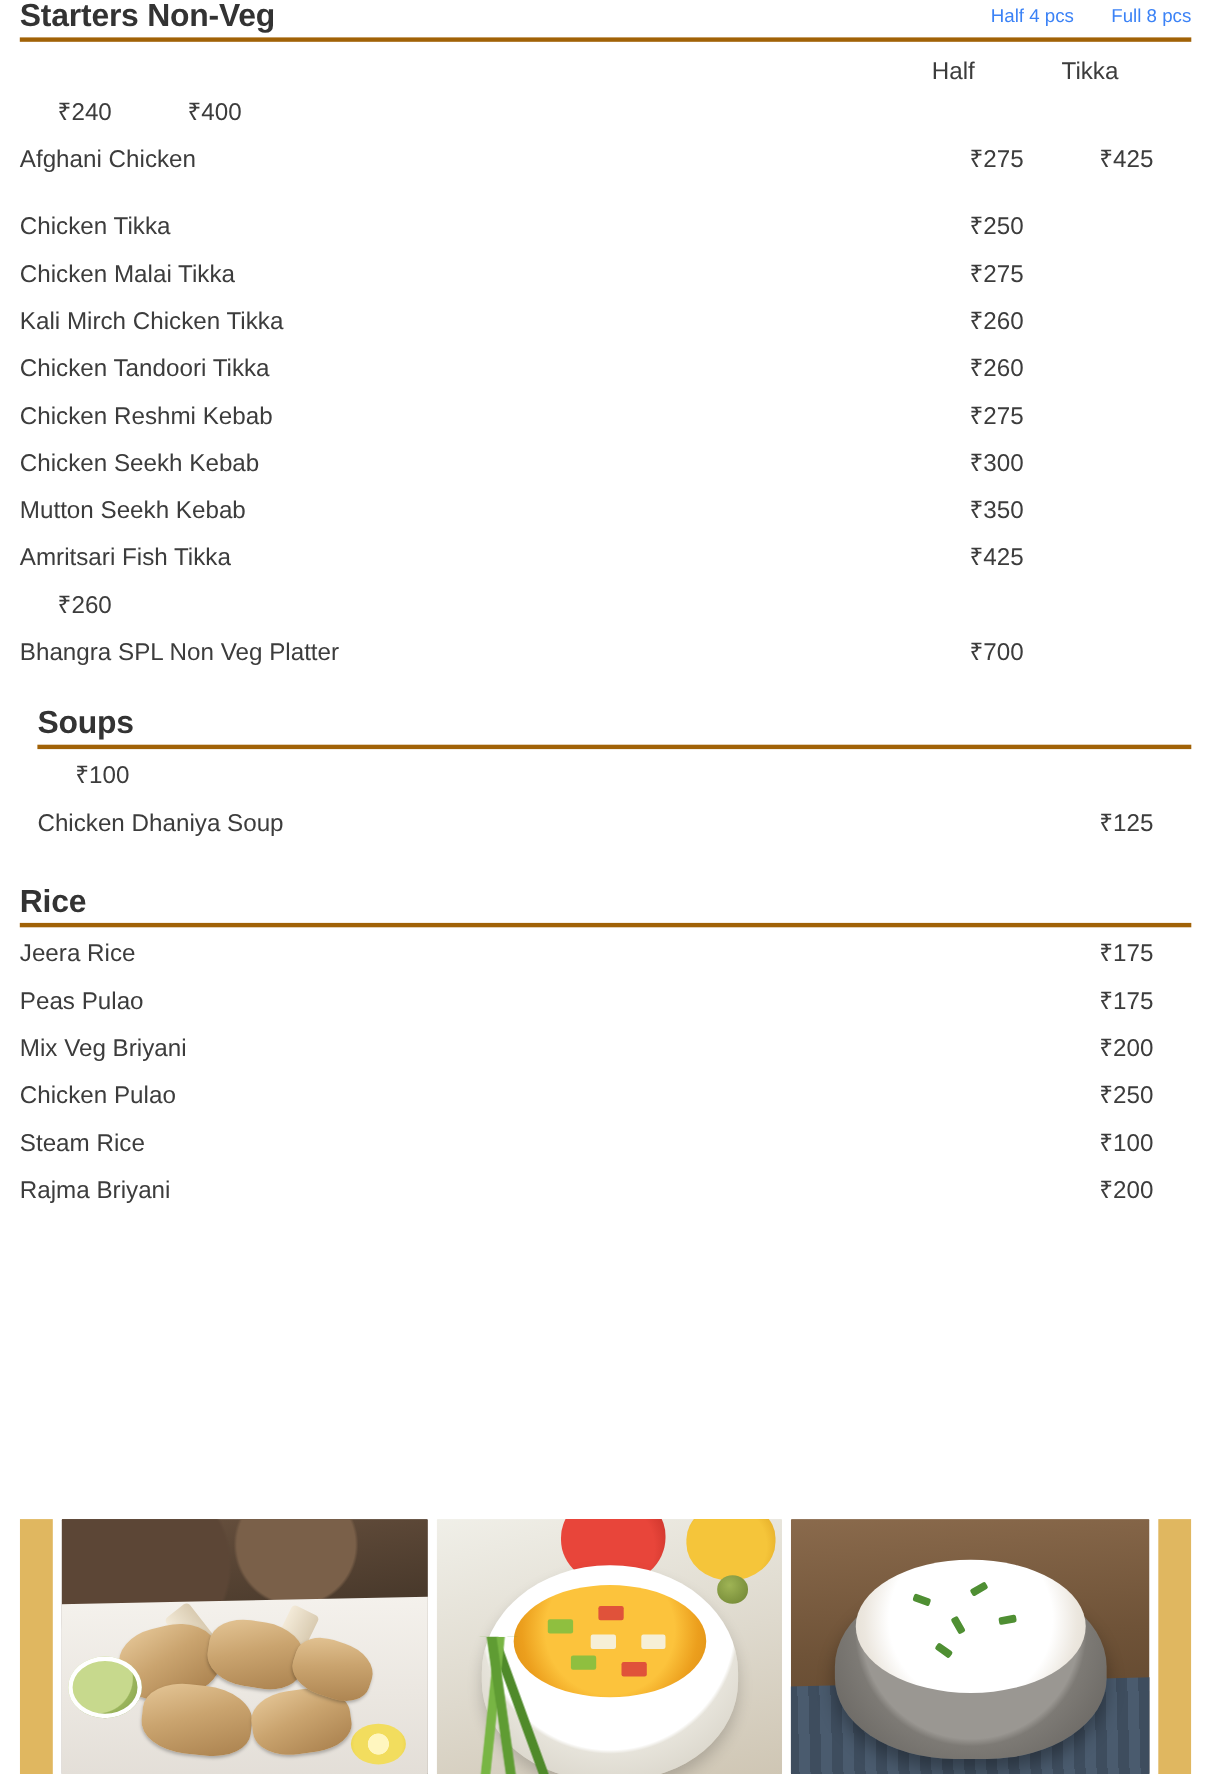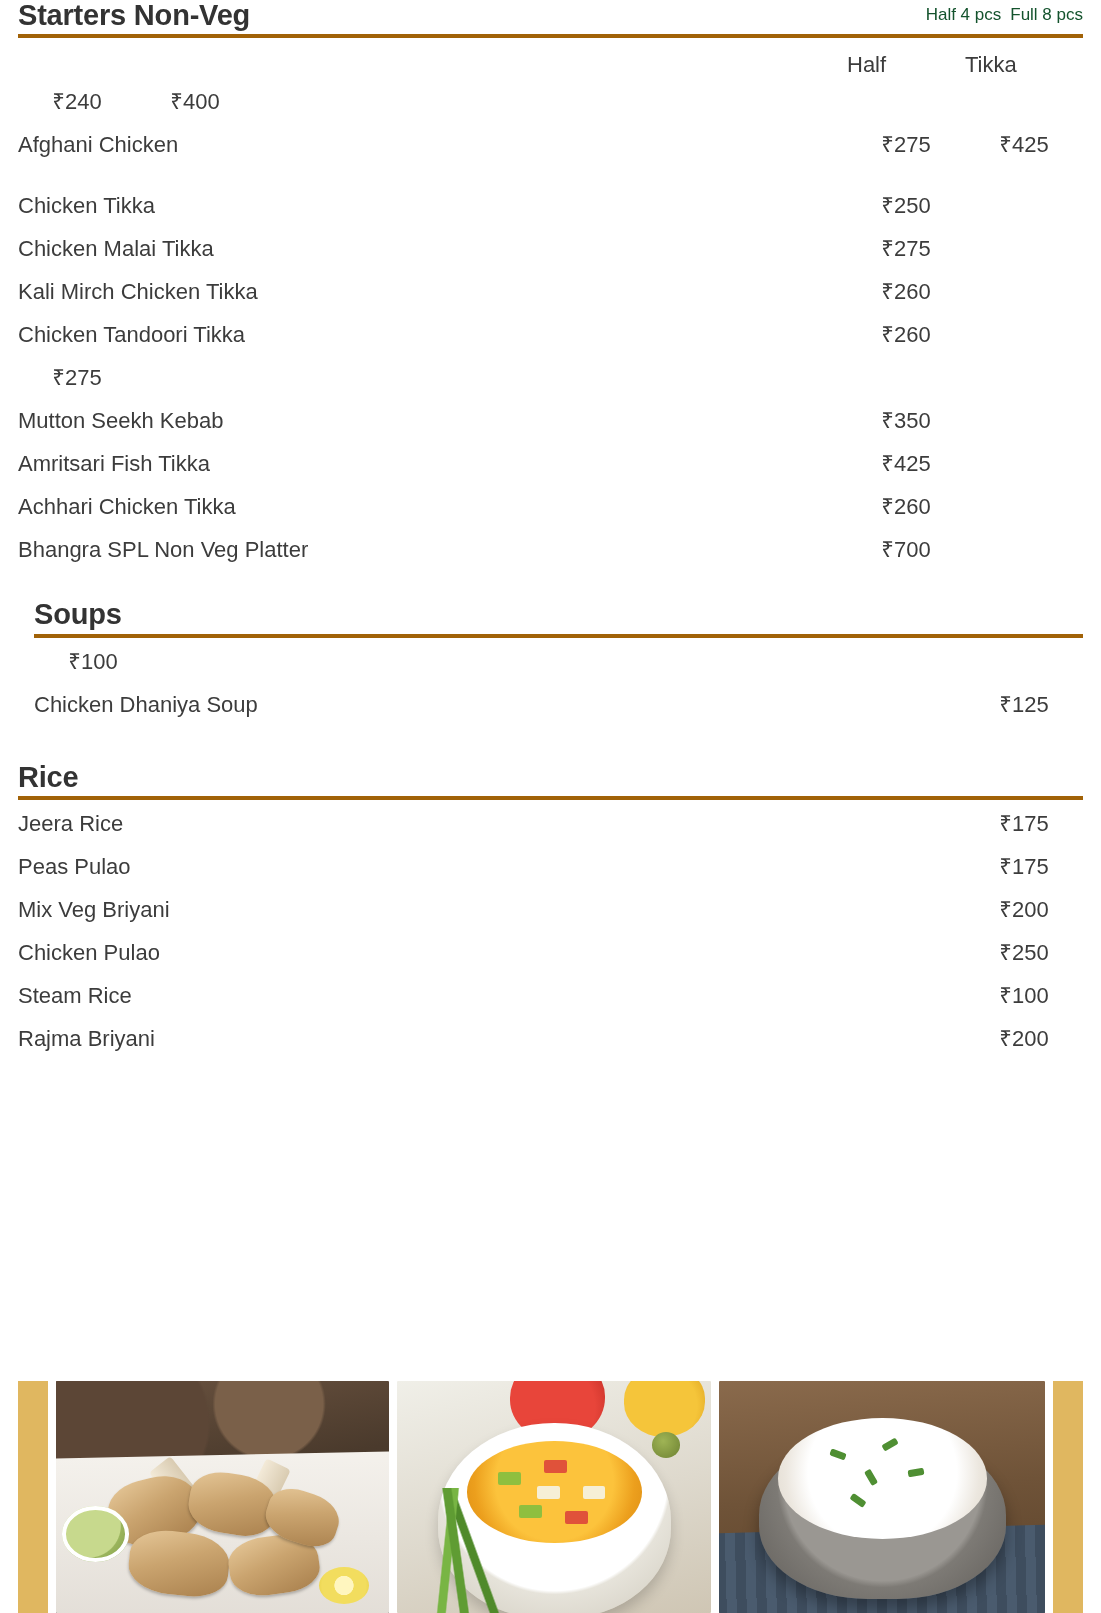--- a/index.html
+++ b/index.html
@@ -32,23 +32,23 @@
   }
   .section-title {
     font-size: 29px;
     font-weight: bold;
     color: #333333;
     letter-spacing: -0.2px;
     line-height: 1.05;
   }
   .portion-note {
     display: flex;
-    gap: 9px;
+    gap: 34px;
     font-size: 17px;
-    color: #14532d;
+    color: #3b82f6;
     padding-bottom: 5px;
     text-align: right;
   }
   .portion-note span { display: inline-block; }
 
   
   .col-headers {
     display: flex;
     justify-content: flex-end;
     font-size: 22px;
@@ -293,35 +293,40 @@
       <div class="item-name">Kali Mirch Chicken Tikka</div>
       <div class="price">₹260</div>
       <div class="price empty"></div>
     </div>
     <div class="item-row">
       <div class="item-name">Chicken Tandoori Tikka</div>
       <div class="price">₹260</div>
       <div class="price empty"></div>
     </div>
     <div class="item-row">
+      <div class="item-name">Chicken Reshmi Kebab</div>
       <div class="price">₹275</div>
+      <div class="price empty"></div>
+    </div>
+    <div class="item-row">
+      <div class="item-name">Chicken Seekh Kebab</div>
+      <div class="price">₹300</div>
       <div class="price empty"></div>
     </div>
     <div class="item-row">
       <div class="item-name">Mutton Seekh Kebab</div>
       <div class="price">₹350</div>
       <div class="price empty"></div>
     </div>
     <div class="item-row">
       <div class="item-name">Amritsari Fish Tikka</div>
       <div class="price">₹425</div>
       <div class="price empty"></div>
     </div>
     <div class="item-row">
-      <div class="item-name">Achhari Chicken Tikka</div>
       <div class="price">₹260</div>
       <div class="price empty"></div>
     </div>
     <div class="item-row">
       <div class="item-name">Bhangra SPL Non Veg Platter</div>
       <div class="price">₹700</div>
       <div class="price empty"></div>
     </div>
   </div>
 

